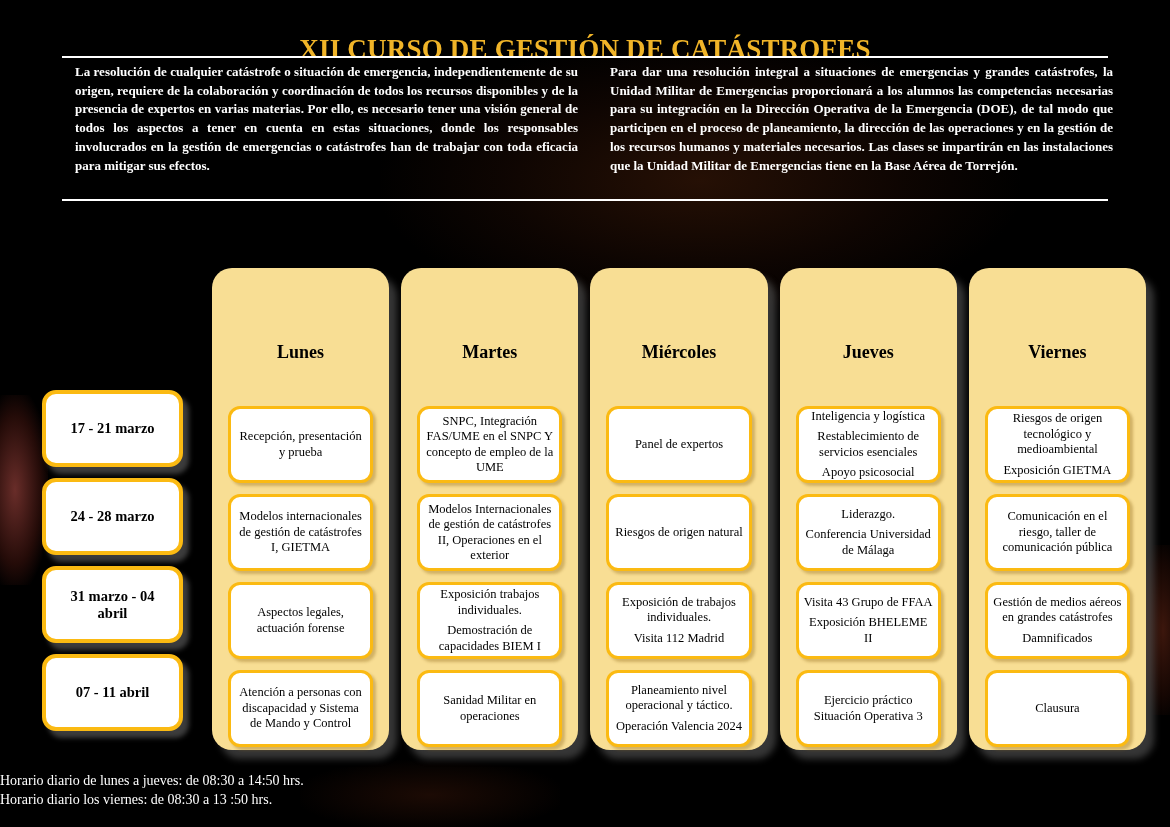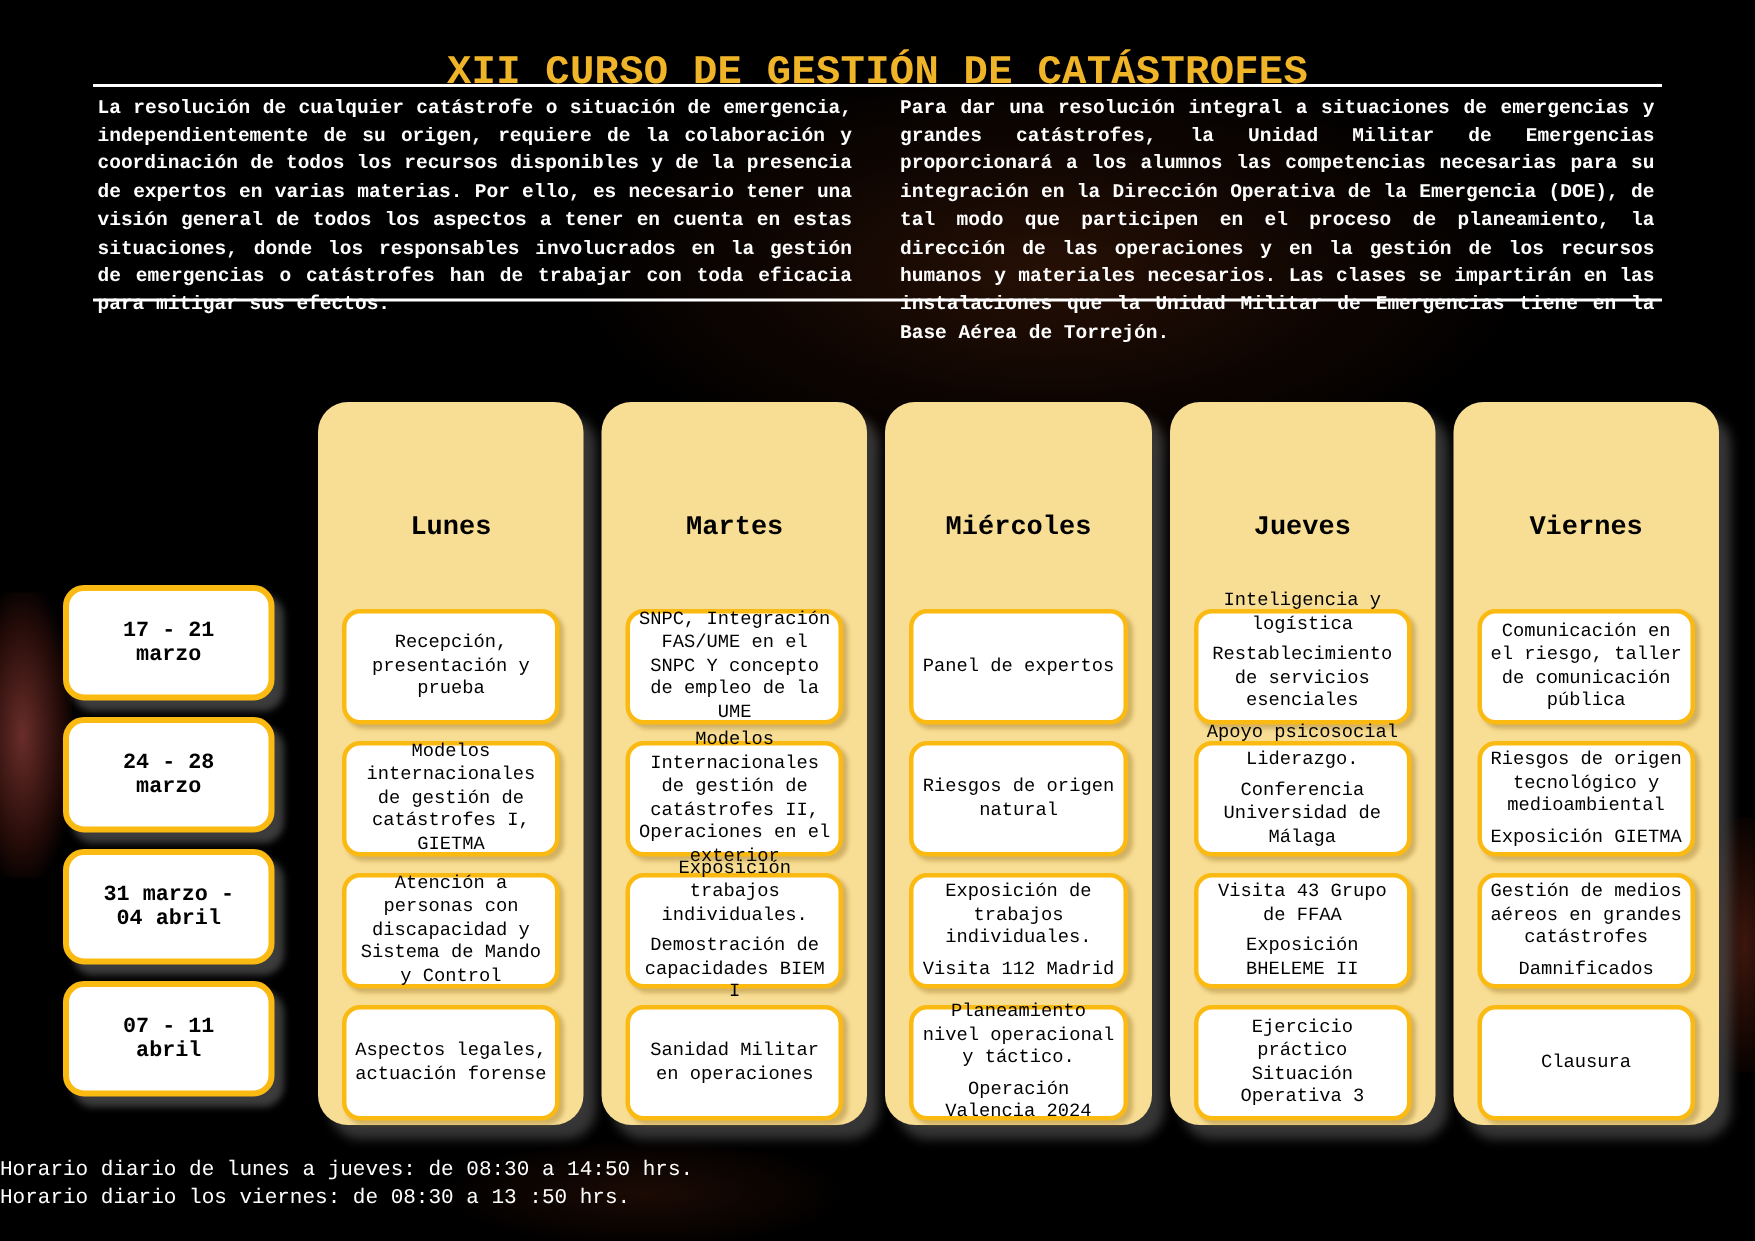--- a/index.html
+++ b/index.html
@@ -1,19 +1,19 @@
 <!DOCTYPE html>
 <html lang="es"><head>
 <meta charset="utf-8">
 <title>XII Curso de Gestión de Catástrofes</title>
 <style>
   html,body{margin:0;padding:0;background:#000;}
   .poster{
     position:relative;width:1170px;height:827px;background:var(--bg,#000);
-    overflow:hidden;font-family:Liberation Mono, monospace;
+    overflow:hidden;font-family:Liberation Serif, serif;
   }
   
   .bg-blob{position:absolute;pointer-events:none;}
   .blob-emblem{left:380px;top:40px;width:640px;height:280px;
     background:radial-gradient(ellipse at center,rgba(95,40,12,0.40) 0%,rgba(60,22,8,0.22) 45%,transparent 72%);}
   .blob-left{left:-18px;top:395px;width:66px;height:190px;
     background:radial-gradient(ellipse at center,rgba(140,60,55,0.75) 0%,rgba(80,25,18,0.45) 55%,transparent 78%);}
   .blob-right{left:1140px;top:545px;width:46px;height:170px;
     background:radial-gradient(ellipse at center,rgba(120,45,25,0.5) 0%,rgba(70,22,10,0.3) 55%,transparent 80%);}
   .blob-footer{left:300px;top:760px;width:260px;height:70px;
@@ -21,21 +21,21 @@
 
   .title{
     position:absolute;top:16px;left:0;width:100%;text-align:center;
     color:var(--gold);font-size:27px;font-weight:bold;letter-spacing:0.2px;
   }
   .rule{position:absolute;left:62px;width:1046px;height:2px;background:#ffffff;}
   .rule-top{top:56px;}
   .rule-bottom{top:199px;}
 
   .intro{
-    position:absolute;top:63px;left:65px;width:1038px;display:flex;gap:32px;
+    position:absolute;top:63px;left:75px;width:1038px;display:flex;gap:32px;
   }
   .intro p{
     flex:1;margin:0;color:var(--light);font-size:13px;line-height:18.7px;
     text-align:justify;font-weight:bold;
   }
 
   .section-heading{
     position:absolute;top:213px;left:0;width:100%;text-align:center;
     color:var(--gold);font-size:17px;font-weight:bold;letter-spacing:0.4px;
   }
@@ -113,24 +113,24 @@
       <div class="day-col">
         <div class="day-header">Lunes</div>
         <div class="cells">
           <div class="cell">
             <div class="cell-line">Recepción, presentación y prueba</div>
           </div>
           <div class="cell">
             <div class="cell-line">Modelos internacionales de gestión de catástrofes I, GIETMA</div>
           </div>
           <div class="cell">
+            <div class="cell-line">Aspectos legales, actuación forense</div>
+          </div>
+          <div class="cell">
             <div class="cell-line">Atención a personas con discapacidad y Sistema de Mando y Control</div>
-          </div>
-          <div class="cell">
-            <div class="cell-line">Aspectos legales, actuación forense</div>
           </div>
         </div>
       </div>
       <div class="day-col">
         <div class="day-header">Martes</div>
         <div class="cells">
           <div class="cell">
             <div class="cell-line">SNPC, Integración FAS/UME en el SNPC Y concepto de empleo de la UME</div>
           </div>
           <div class="cell">
@@ -182,25 +182,25 @@
           </div>
           <div class="cell">
             <div class="cell-line">Ejercicio práctico Situación Operativa 3</div>
           </div>
         </div>
       </div>
       <div class="day-col">
         <div class="day-header">Viernes</div>
         <div class="cells">
           <div class="cell">
-            <div class="cell-line">Comunicación en el riesgo, taller de comunicación pública</div>
-          </div>
-          <div class="cell">
             <div class="cell-line">Riesgos de origen tecnológico y medioambiental</div>
             <div class="cell-line">Exposición GIETMA</div>
+          </div>
+          <div class="cell">
+            <div class="cell-line">Comunicación en el riesgo, taller de comunicación pública</div>
           </div>
           <div class="cell">
             <div class="cell-line">Gestión de medios aéreos en grandes catástrofes</div>
             <div class="cell-line">Damnificados</div>
           </div>
           <div class="cell">
             <div class="cell-line">Clausura</div>
           </div>
         </div>
       </div>

